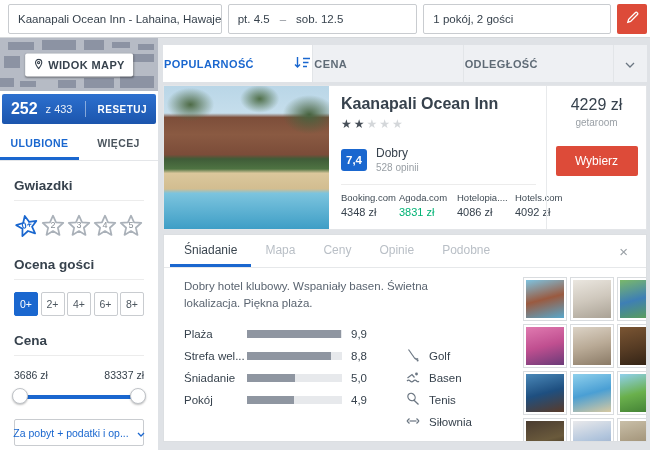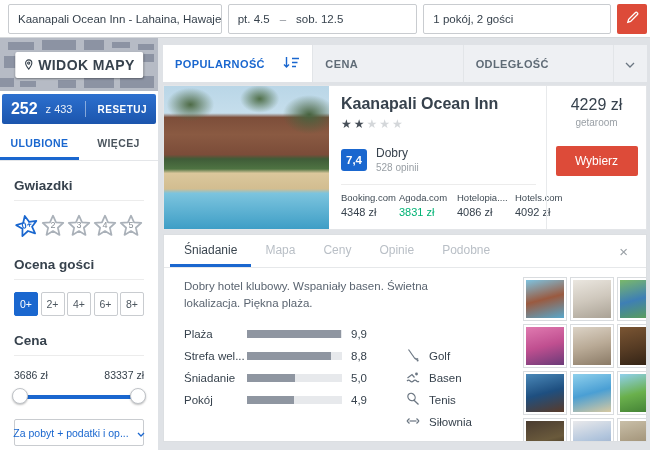--- a/index.html
+++ b/index.html
@@ -23,21 +23,21 @@
   .tb-edit { width:30px; height:30px; background:#dd4b39; border:none; border-radius:2px;
     color:#fff; display:flex; align-items:center; justify-content:center; cursor:pointer;
     margin-left:auto; }
   .tb-edit svg { width:15px; height:15px; }
   
   .sidebar { position:absolute; left:0; top:38px; width:158px; height:412px; background:#fff; }
   .map-thumb { position:relative; width:100%; height:53px; background:#b6bbc5; overflow:hidden; cursor:pointer; }
   .map-thumb .blk { position:absolute; background:#8c93a3; }
   .map-pill { position:absolute; left:50%; top:50%; transform:translate(-50%,-50%);
     background:#fff; border-radius:2px; box-shadow:0 1px 2px rgba(0,0,0,.35);
-    font-size:14px; font-weight:bold; letter-spacing:.4px; color:#37424d;
+    font-size:11px; font-weight:bold; letter-spacing:.4px; color:#37424d;
     padding:5px 8px; display:flex; align-items:center; gap:4px; white-space:nowrap; }
   .map-pill svg { width:11px; height:11px; }
   .results-bar { margin:3px 2px; height:30px; border-radius:2px;
     background:linear-gradient(180deg,#2d70cf,#1b55ad); color:#fff;
     display:flex; align-items:center; justify-content:center; gap:8px; }
   .results-count { font-size:16px; font-weight:bold; }
   .results-of { font-size:11px; opacity:.9; }
   .results-divider { width:1px; height:16px; background:rgba(255,255,255,.45); margin:0 4px; }
   .results-reset { background:none; border:none; color:#fff; font-size:10px; font-weight:bold;
     letter-spacing:.5px; cursor:pointer; font-family:inherit; }
@@ -68,21 +68,21 @@
   .handle.left { left:-2px; } .handle.right { right:-2px; }
   .price-mode { margin-top:14px; width:100%; height:27px; background:#fff;
     border:1px solid #c9ccd0; border-radius:2px; color:#1a67cf; font-size:10.5px;
     display:flex; align-items:center; justify-content:center; gap:8px; cursor:pointer;
     font-family:inherit; white-space:nowrap; }
   .chev { width:8px; height:5px; }
   
   .main { position:absolute; left:163px; top:45px; width:484px; }
   .sortbar { display:flex; height:37px; }
   .sort-tab { flex:1; display:flex; align-items:center; justify-content:space-between;
-    padding:0 12px; font-size:11px; font-weight:bold; letter-spacing:.4px; color:#5f6b76;
+    padding:0 1px; font-size:11px; font-weight:bold; letter-spacing:.4px; color:#5f6b76;
     background:#eef0f3; border-left:1px solid #e2e5e8; cursor:pointer; }
   .sort-tab:first-child { border-left:none; }
   .sort-tab.active { background:#fff; color:#1a67cf; }
   .sort-icon { width:17px; height:13px; }
   .sort-caret { width:34px; background:#eef0f3; border-left:1px solid #e2e5e8;
     display:flex; align-items:center; justify-content:center; cursor:pointer; color:#6b7682; }
   .sort-caret svg { width:10px; height:6px; }
   
   .card { margin-top:3px; height:145px; background:#fff; display:flex;
     border:1px solid #e3e5e8; }

